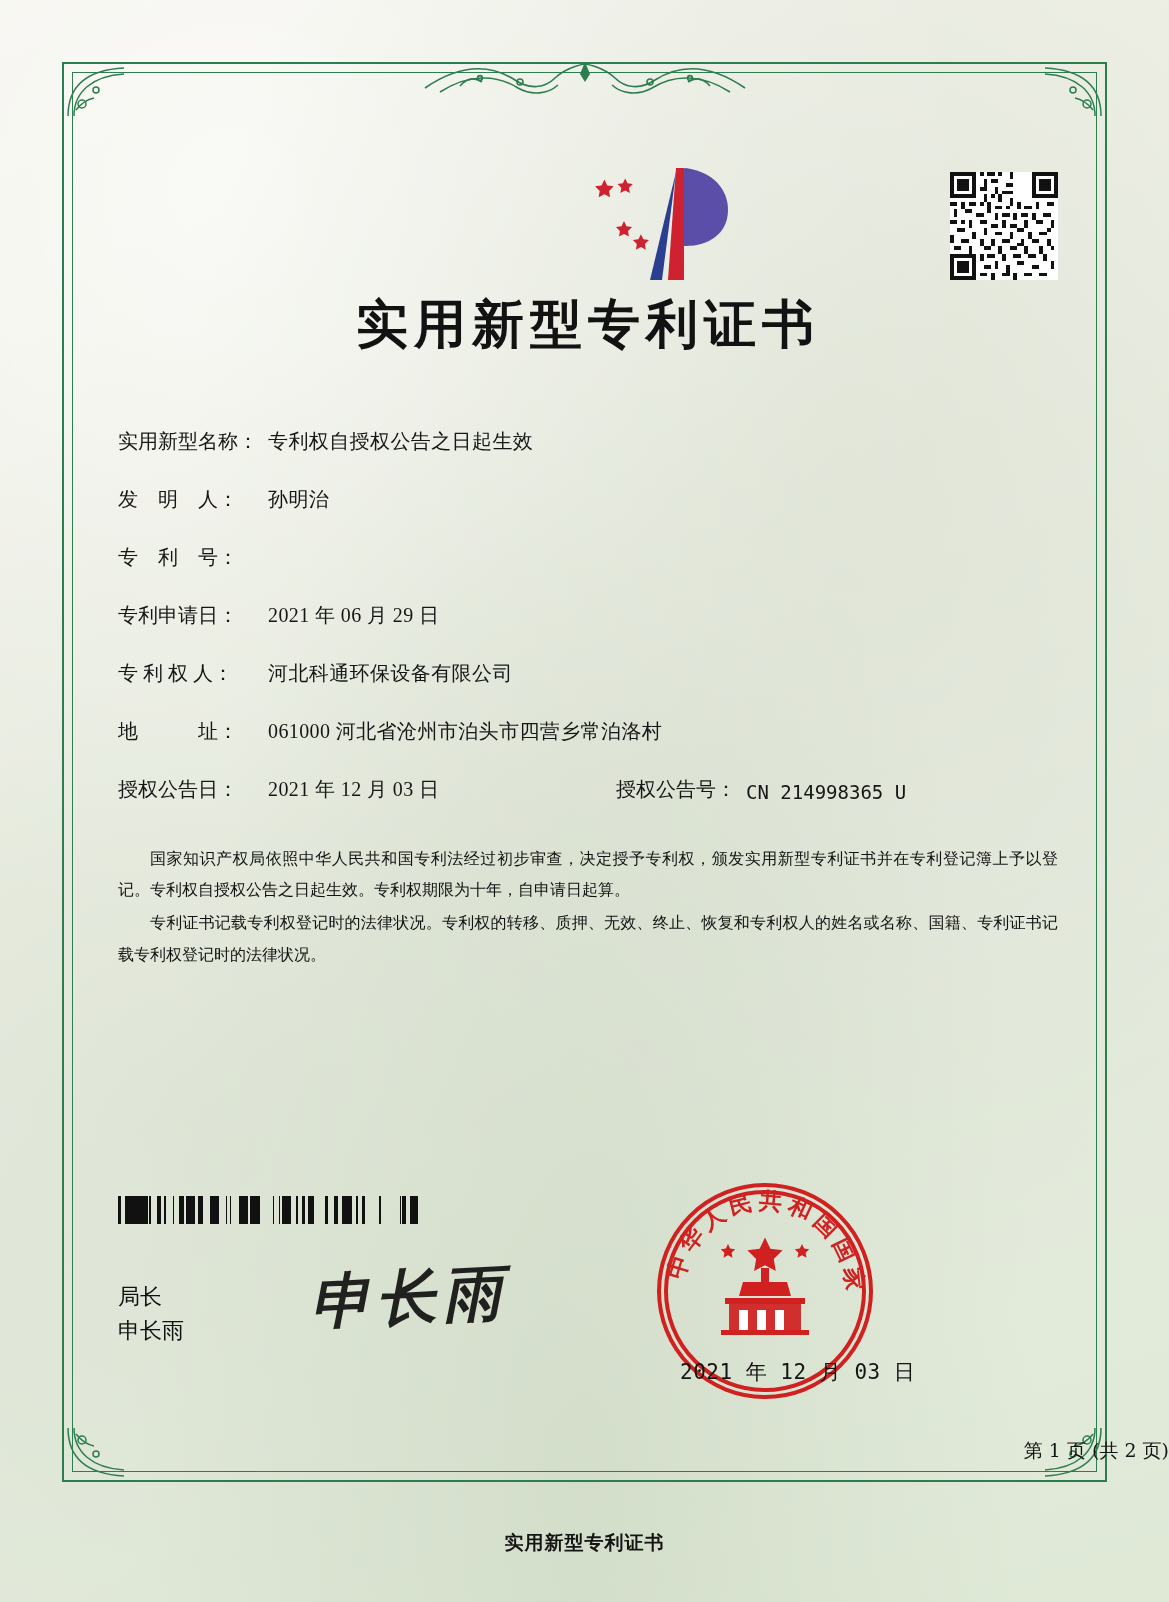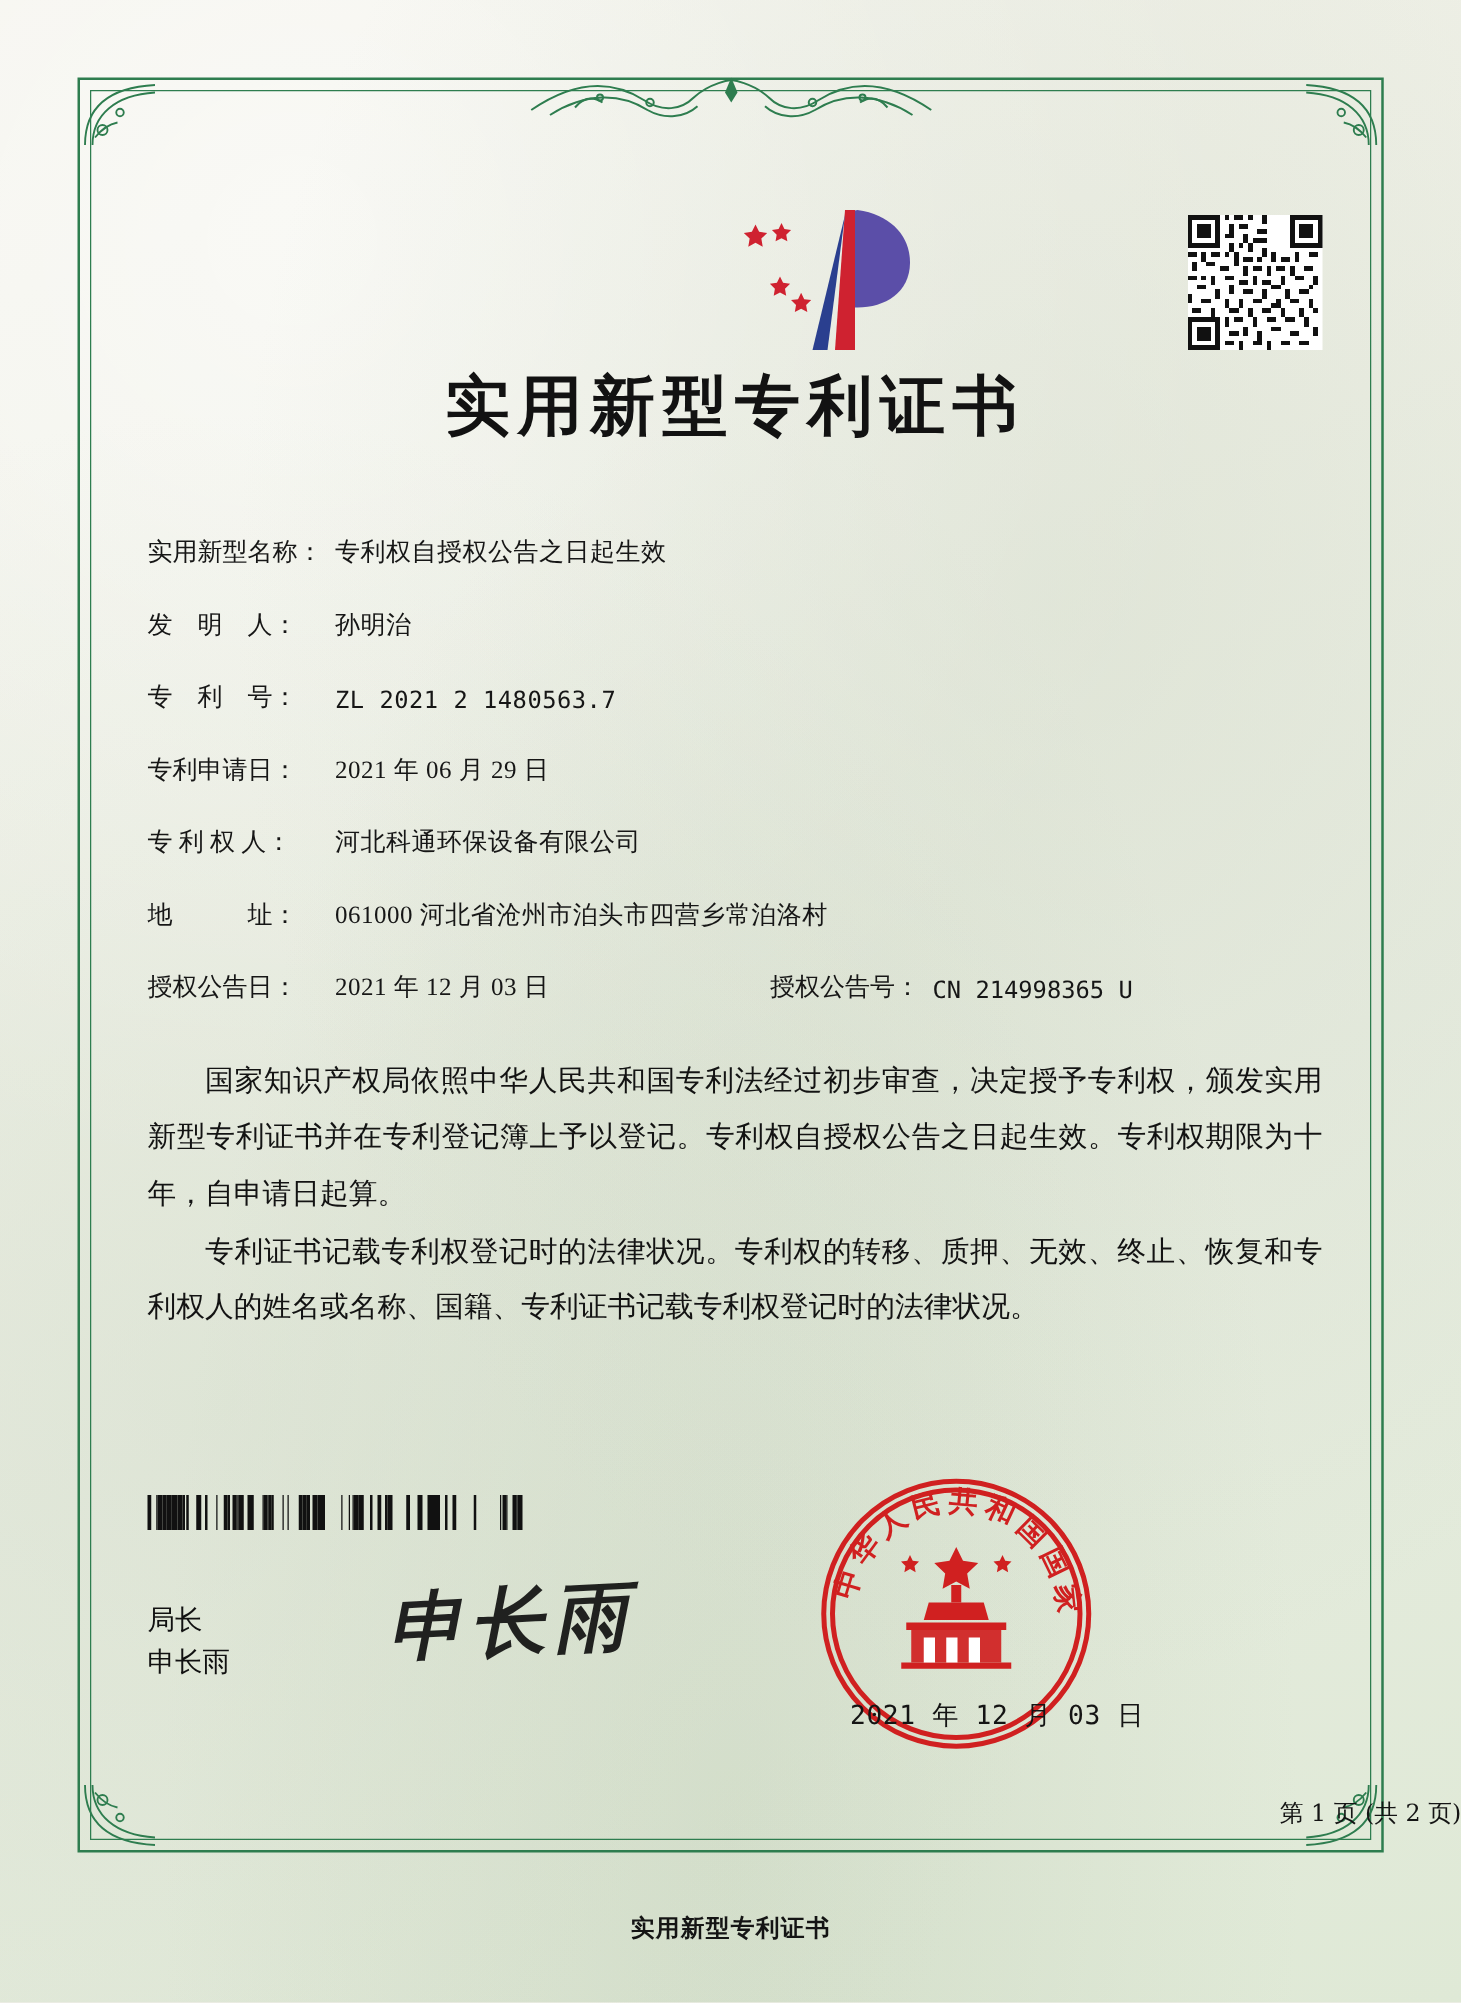--- a/index.html
+++ b/index.html
@@ -83,21 +83,21 @@
     letter-spacing:0px;
     white-space:nowrap;
   }
   .fval{flex:1;letter-spacing:0.4px;}
   .fval.mono{font-family:"DejaVu Sans Mono", monospace;font-size:19px;}
   .frow-two .fval{flex:none;width:300px;}
   .flabel2{width:auto;margin-left:48px;flex:none;white-space:nowrap;}
   .fval2{margin-left:10px;font-family:"DejaVu Sans Mono", monospace;font-size:19px;}
 
   .para{
-    margin-top:40px;font-size:23px;line-height:1.95;
+    margin-top:40px;font-size:16px;line-height:1.95;
     text-align:justify;color:#131313;
     font-family:"DejaVu Serif", serif;
   }
   .para p{margin:0 0 2px 0;text-indent:2em;}
 
   
   .barcode{
     position:absolute;left:118px;top:1196px;width:300px;height:28px;
     display:flex;align-items:flex-end;gap:0px;
   }
@@ -323,21 +323,20 @@
       <div class="frow">
         <div class="flabel">实用新型名称：</div>
         <div class="fval">专利权自授权公告之日起生效</div>
       </div>
       <div class="frow">
         <div class="flabel">发　明　人：</div>
         <div class="fval">孙明治</div>
       </div>
       <div class="frow">
         <div class="flabel">专　利　号：</div>
-        <div class="fval mono">ZL 2021 2 1480563.7</div>
       </div>
       <div class="frow">
         <div class="flabel">专利申请日：</div>
         <div class="fval">2021 年 06 月 29 日</div>
       </div>
       <div class="frow">
         <div class="flabel">专 利 权 人：</div>
         <div class="fval">河北科通环保设备有限公司</div>
       </div>
       <div class="frow">

